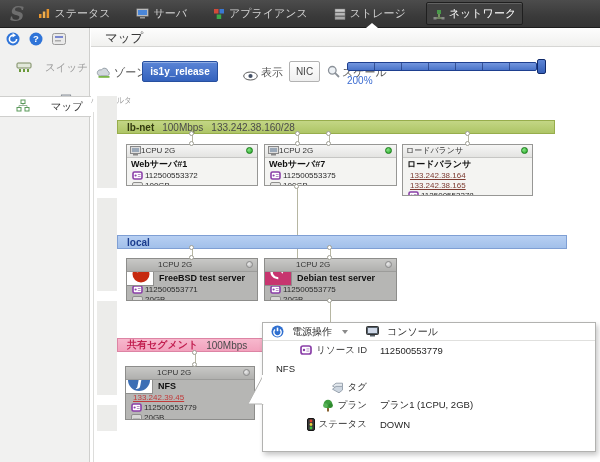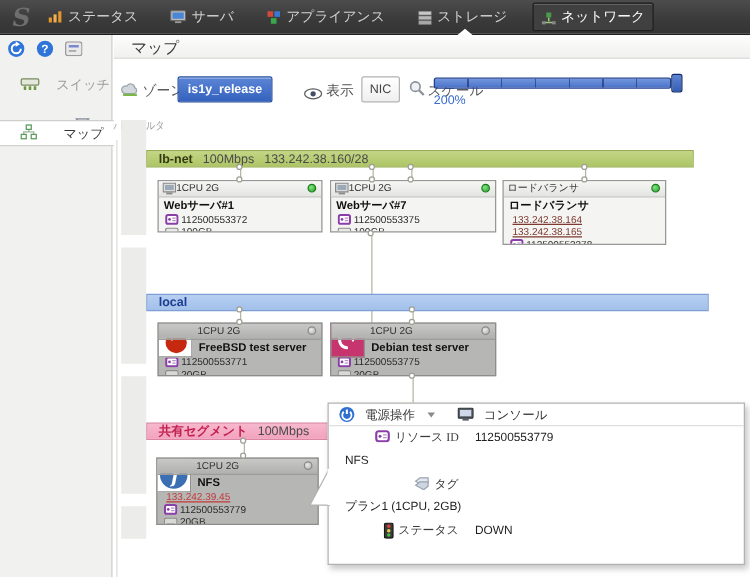--- a/index.html
+++ b/index.html
@@ -106,21 +106,21 @@
 
   
   .popup{position:absolute;left:262px;top:322px;width:334px;height:130px;background:#fff;
          border:1px solid #b2b2b0;box-shadow:2px 3px 5px rgba(0,0,0,.22);z-index:10;}
   .pophead{height:18px;border-bottom:1px solid #e0e0de;display:flex;align-items:center;
            gap:5px;padding-left:8px;font-size:10px;color:#333;}
   .popbtn{display:flex;align-items:center;gap:8px;cursor:pointer;font-family:Liberation Mono, monospace;}
   .pcaret{width:0;height:0;border-left:3.5px solid transparent;border-right:3.5px solid transparent;
           border-top:4px solid #8a8a8a;display:inline-block;margin-left:2px;}
   .prow{height:18.5px;display:flex;align-items:center;font-size:9.5px;}
-  .plab{width:104px;display:flex;justify-content:flex-end;align-items:flex-start;gap:4px;color:#3a3a3a;font-family:Liberation Serif, serif;}
+  .plab{width:104px;display:flex;justify-content:flex-end;align-items:center;gap:4px;color:#3a3a3a;}
   .pval{margin-left:13px;color:#1f1f1f;}
   .callout{position:absolute;left:247px;top:374px;z-index:11;}
 </style>
 </head>
 <body>
 
 <div id="app">
 
   <div class="topbar">
     <span class="logo">S</span>
@@ -516,20 +516,29 @@
       <span class="plab">
         <svg width="13" height="11">
             <path d="M1.5 4 l3.5-2.8 6.5 0 0 3.6 -3.5 2.8z" fill="#e4e9ee" stroke="#9aa4b0"></path>
             <path d="M1.5 7.2 l3.5-2.8 6.5 0 0 3.6 -3.5 2.8z" fill="#cdd6e0" stroke="#9aa4b0"></path>
           </svg>
         <span>タグ</span>
       </span>
       <span class="pval"></span>
     </div>
     <div class="prow">
+      <span class="plab">
+        <svg width="12" height="13">
+            <rect x="5" y="8.5" width="2" height="4" fill="#8a6230"></rect>
+            <circle cx="6" cy="5" r="4.3" fill="#3f9d3f"></circle>
+            <circle cx="3.4" cy="6.6" r="2.3" fill="#58b258"></circle>
+            <circle cx="8.6" cy="6.6" r="2.3" fill="#2e8a2e"></circle>
+          </svg>
+        <span>プラン</span>
+      </span>
       <span class="pval">プラン1 (1CPU, 2GB)</span>
     </div>
     <div class="prow">
       <span class="plab">
         <svg width="8" height="13">
             <rect x="0.5" y="0.5" width="7" height="12" rx="1.5" fill="#3a3a3a" stroke="#151515"></rect>
             <circle cx="4" cy="3" r="1.4" fill="#e04030"></circle>
             <circle cx="4" cy="6.5" r="1.4" fill="#e8d040"></circle>
             <circle cx="4" cy="10" r="1.4" fill="#40c040"></circle>
           </svg>

